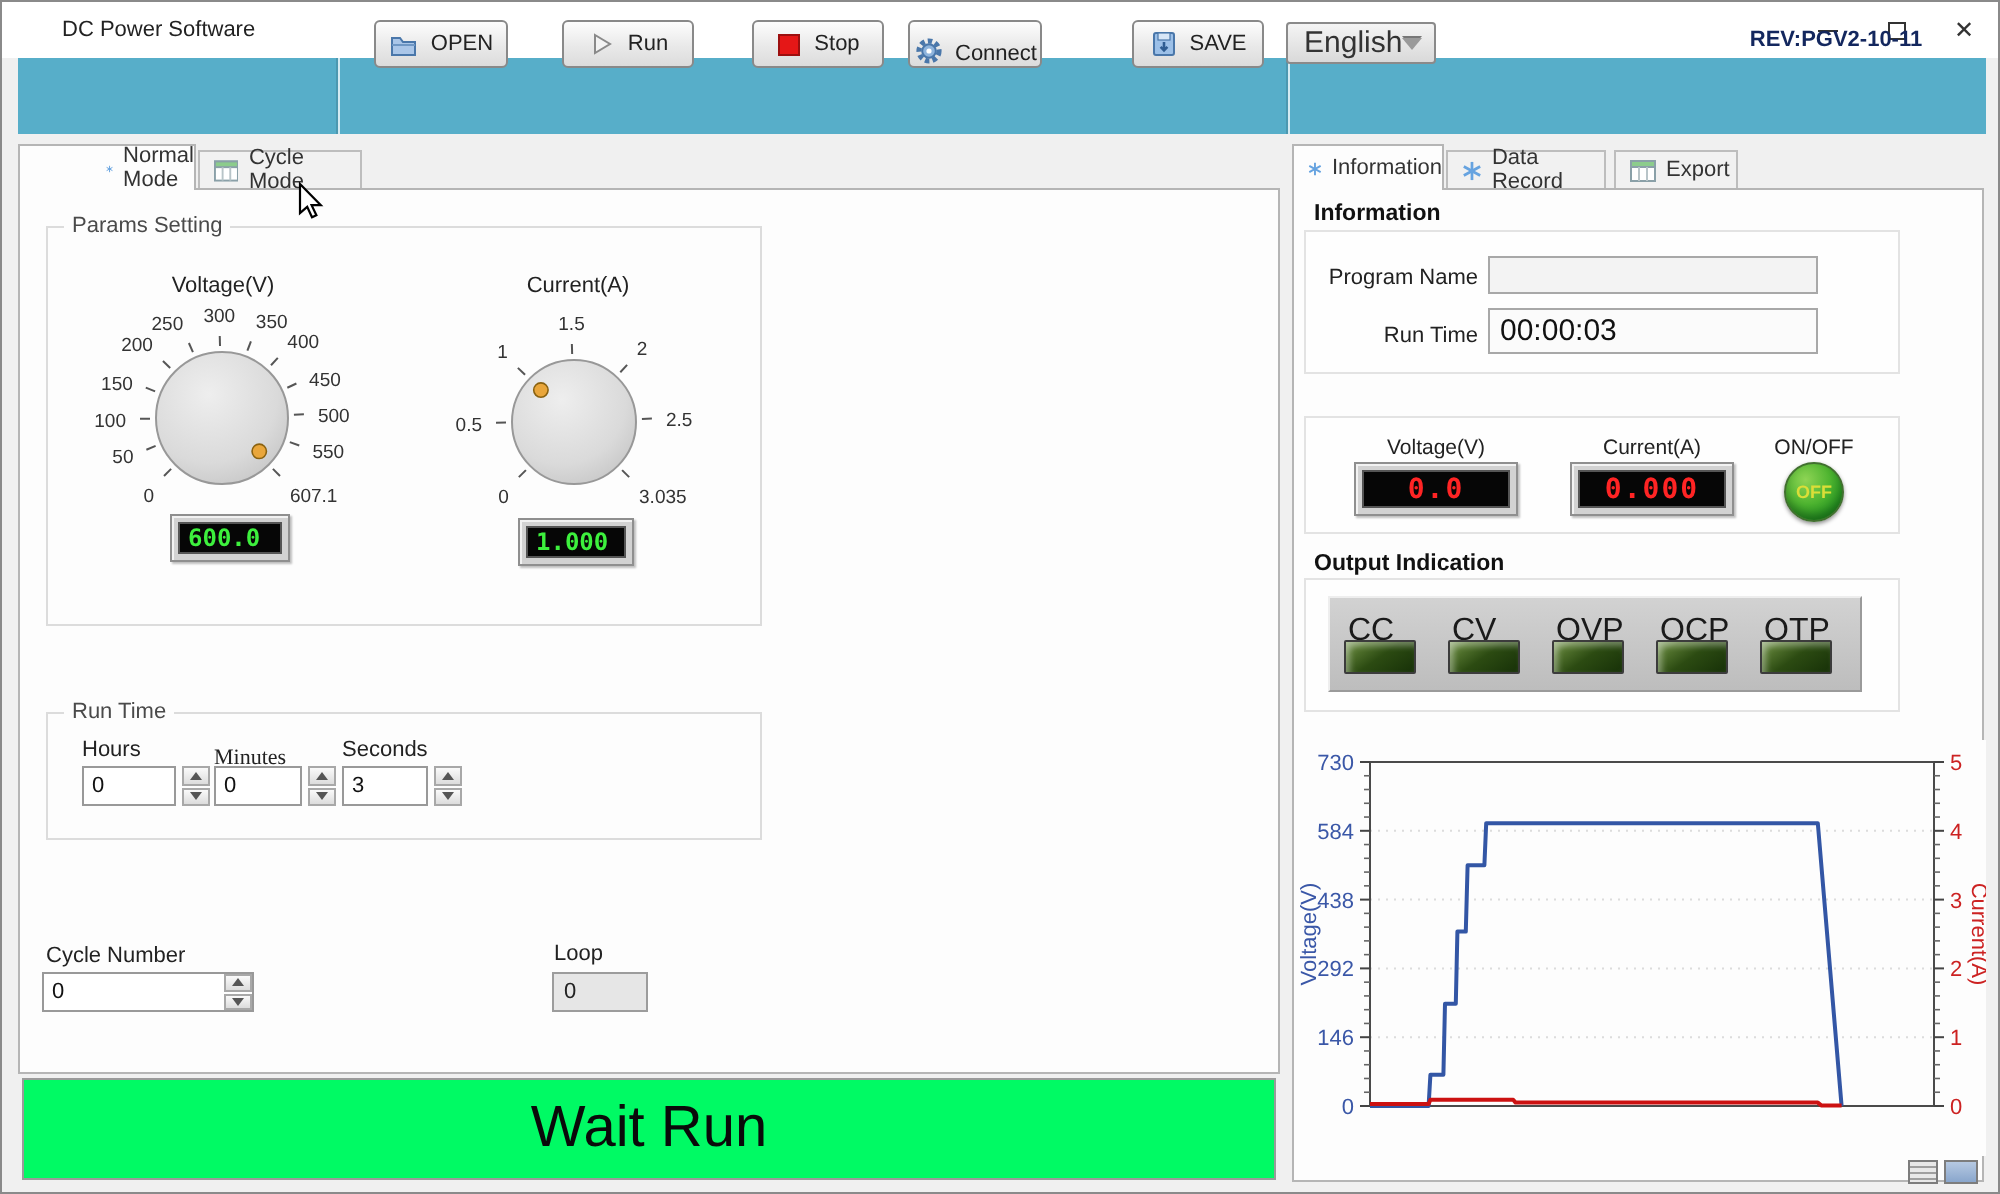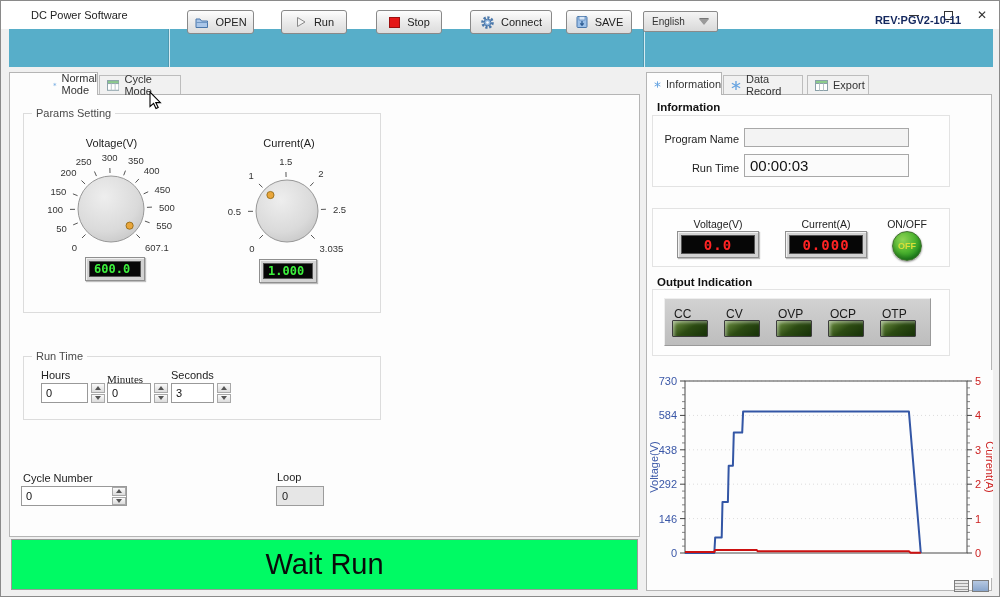--- a/index.html
+++ b/index.html
@@ -11,21 +11,21 @@
   #titlebar { position:absolute; left:0; top:0; width:100%; height:28px; background:#ffffff; }
   #title-text { position:absolute; left:30px; top:8px; font-size:11px; color:#222; }
   .winctl { position:absolute; top:0; width:34px; height:28px; display:flex; align-items:center; justify-content:center; color:#333; font-size:12px; cursor:default; }
   #btn-min span { display:block; width:10px; height:1px; background:#333; }
   #btn-max span { display:block; width:9px; height:9px; border:1px solid #333; }
   
   #toolbar { position:absolute; left:8px; top:28px; width:984px; height:38px; background:#57aec9; }
   .tb-div { position:absolute; top:0; width:1px; height:38px; background:rgba(255,255,255,.75); box-shadow:-1px 0 0 rgba(0,0,0,.12); }
   .tb-btn { position:absolute; top:9px; height:24px; background:linear-gradient(#fdfdfd,#e9e9e9 55%,#dcdcdc); border:1px solid #898989; border-radius:3px; display:flex; align-items:center; justify-content:center; gap:6px; font-size:11px; color:#222; cursor:pointer; }
   .tb-btn svg { flex:0 0 auto; }
-  #dd-lang { position:absolute; left:642px; top:10px; width:75px; height:21px; background:linear-gradient(#f4f4f4,#d9d9d9); border:1px solid #8a8a8a; border-radius:2px; display:flex; align-items:center; justify-content:space-between; padding:0 8px; font-size:10px; color:#333; cursor:pointer; }
+  #dd-lang { position:absolute; left:642px; top:10px; width:75px; height:21px; background:linear-gradient(#f4f4f4,#d9d9d9); border:1px solid #8a8a8a; border-radius:2px; display:flex; align-items:center; justify-content:space-between; padding:0 8px; font-size:15px; color:#333; cursor:pointer; }
   .dd-arrow { width:0; height:0; border-left:5px solid transparent; border-right:5px solid transparent; border-top:6px solid #9a9a9a; filter:drop-shadow(0 -1px 0 #777); }
   #rev { position:absolute; left:852px; top:13px; width:130px; text-align:center; font-size:11px; font-weight:600; color:#13275e; }
   
   .pane-body { position:absolute; background:#fdfdfd; border:1px solid #b5b5b5; }
   .tab { position:absolute; font-size:11px; color:#333; display:flex; align-items:center; gap:5px; padding-left:7px; cursor:pointer; }
   .tab.active { background:#fdfdfd; border:1px solid #b5b5b5; border-bottom:none; z-index:3; }
   .tab.inactive { background:#f1f1f1; border:1px solid #bdbdbd; border-bottom:none; z-index:1; }
   
   .groupbox { position:absolute; border:1px solid #dcdcdc; background:transparent; }
   .group-label { position:absolute; top:-7px; left:8px; background:#fdfdfd; padding:0 4px; font-size:11px; color:#4a4a4a; }
@@ -42,21 +42,21 @@
   .spinbtn { flex:1; background:linear-gradient(#fafafa,#dcdcdc); border:1px solid #a8a8a8; display:flex; align-items:center; justify-content:center; cursor:pointer; }
   .tri-up { width:0; height:0; border-left:3px solid transparent; border-right:3px solid transparent; border-bottom:4px solid #555; }
   .tri-down { width:0; height:0; border-left:3px solid transparent; border-right:3px solid transparent; border-top:4px solid #555; }
   
   #banner { position:absolute; left:10px; top:538px; width:627px; height:51px; background:#00fa64; border:1px solid #9a9a9a; display:flex; align-items:center; justify-content:center; font-size:29px; color:#0a0a0a; }
   
   .field-label { position:absolute; font-size:11px; color:#222; text-align:right; }
   .text-field { position:absolute; border:1px solid #a8a8a8; background:#f5f5f5; }
   
   #ind-panel { position:absolute; left:663px; top:297px; width:267px; height:48px; background:linear-gradient(#d2d2d2,#bdbdbd); border:1px solid #9a9a9a; border-top-color:#eee; border-left-color:#eee; }
-  .led-label { position:absolute; top:306px; font-size:12px; color:#1a1a1a; }
+  .led-label { position:absolute; top:306px; font-size:16px; color:#1a1a1a; }
   .led { position:absolute; top:319px; width:36px; height:17px; border:1px solid #3c3c3c;
          background:linear-gradient(145deg,#8aa56b 0%,#54752f 20%,#2c4b12 50%,#173108 100%);
          box-shadow:inset 2px 2px 3px rgba(255,255,255,.35); border-radius:1px; }
   
   #onoff-btn { position:absolute; left:891px; top:230px; width:30px; height:30px; border-radius:50%;
          background:radial-gradient(circle at 35% 28%, #8ed454 0%, #4eb430 45%, #279522 72%, #1a7c17 100%);
          border:1px solid #41702f; box-shadow:0 1px 2px rgba(0,0,0,.45), inset 0 -3px 4px rgba(0,0,0,.25);
          display:flex; align-items:center; justify-content:center; font-size:9px; font-weight:bold; color:#dade38; cursor:pointer; }
   svg text { font-family:"Liberation Sans", sans-serif; }
   #cursor { pointer-events:none; z-index:50; }
@@ -96,21 +96,21 @@
         <path d="M3.5 2.5 L11 7 L3.5 11.5 Z" fill="#f3f3f3" stroke="#8a8a8a"></path>
       </svg>
     <span>Run</span>
   </div>
   <div class="tb-btn" style="left:375px; width:66px;">
     <svg width="13" height="13" viewBox="0 0 13 13">
         <rect x="1.5" y="1.5" width="10" height="10" fill="#e51717" stroke="#9c0f0f"></rect>
       </svg>
     <span>Stop</span>
   </div>
-  <div class="tb-btn" style="left:469px; width:82px;">
+  <div class="tb-btn" style="left:453px; width:67px;align-items:flex-end;">
     <svg width="15" height="15" viewBox="0 0 15 15">
         <circle cx="7.5" cy="7.5" r="5" fill="none" stroke="#4a77aa" stroke-width="2.6" stroke-dasharray="2.2 1.6"></circle>
         <circle cx="7.5" cy="7.5" r="3.4" fill="#8fb4dc" stroke="#4a77aa"></circle>
         <circle cx="7.5" cy="7.5" r="1.3" fill="#fff"></circle>
       </svg>
     <span>Connect</span>
   </div>
   <div class="tb-btn" style="left:565px; width:66px;">
     <svg width="14" height="14" viewBox="0 0 14 14">
         <rect x="2" y="1.5" width="10" height="11" rx="1" fill="#9cc0e8" stroke="#4a77aa"></rect>

